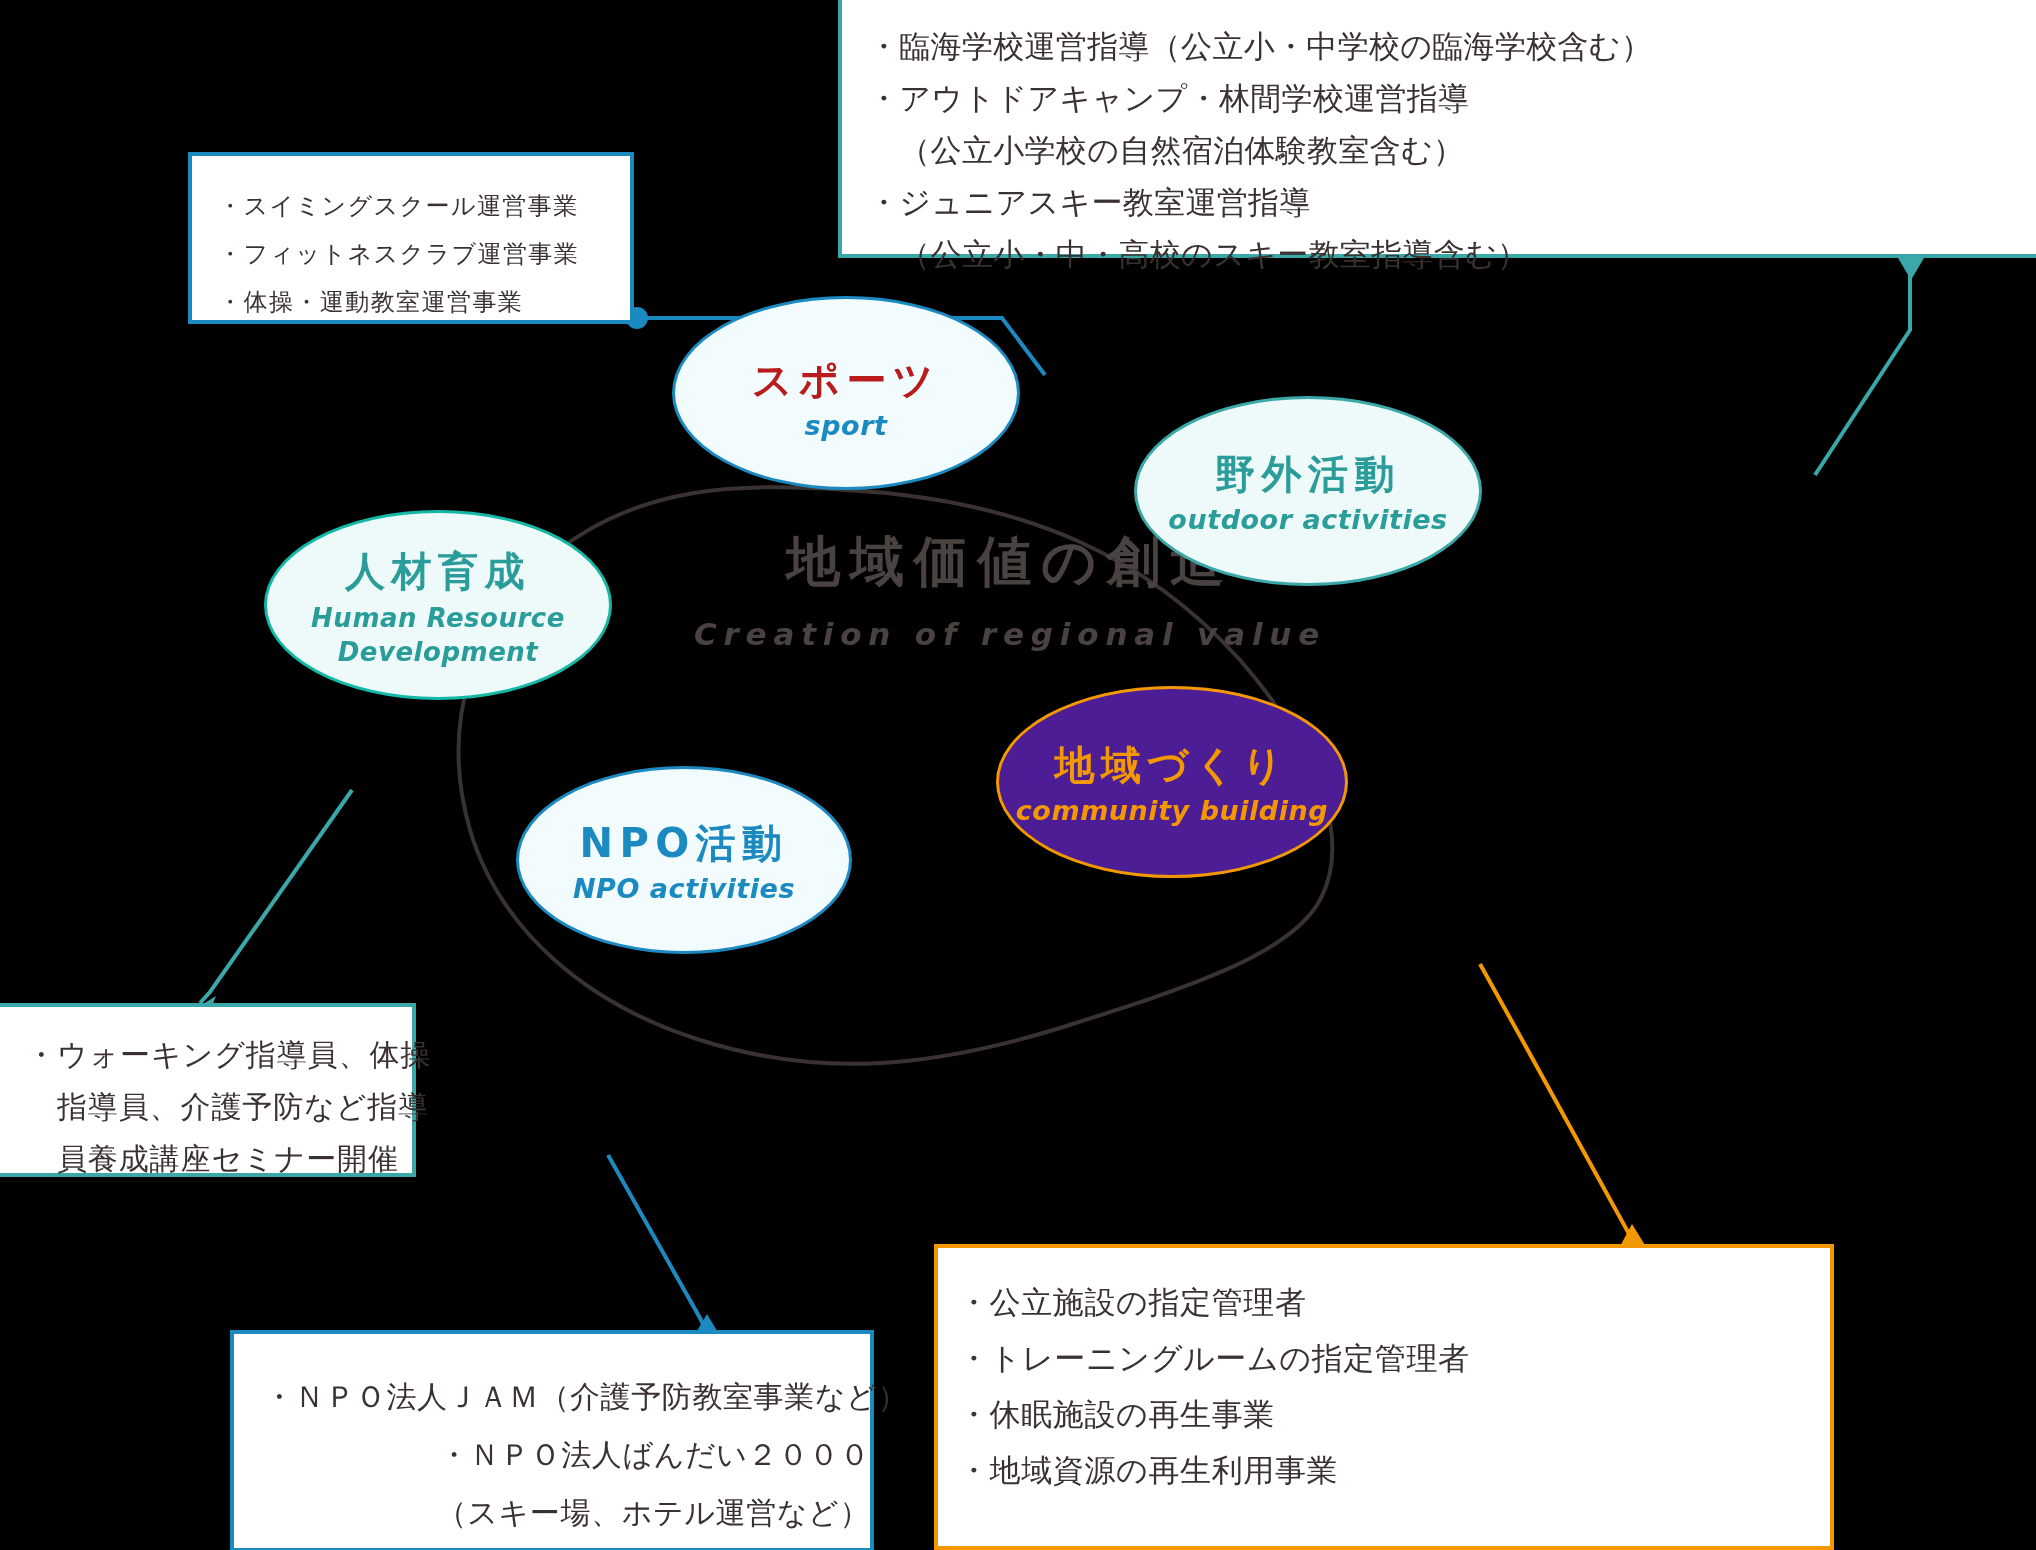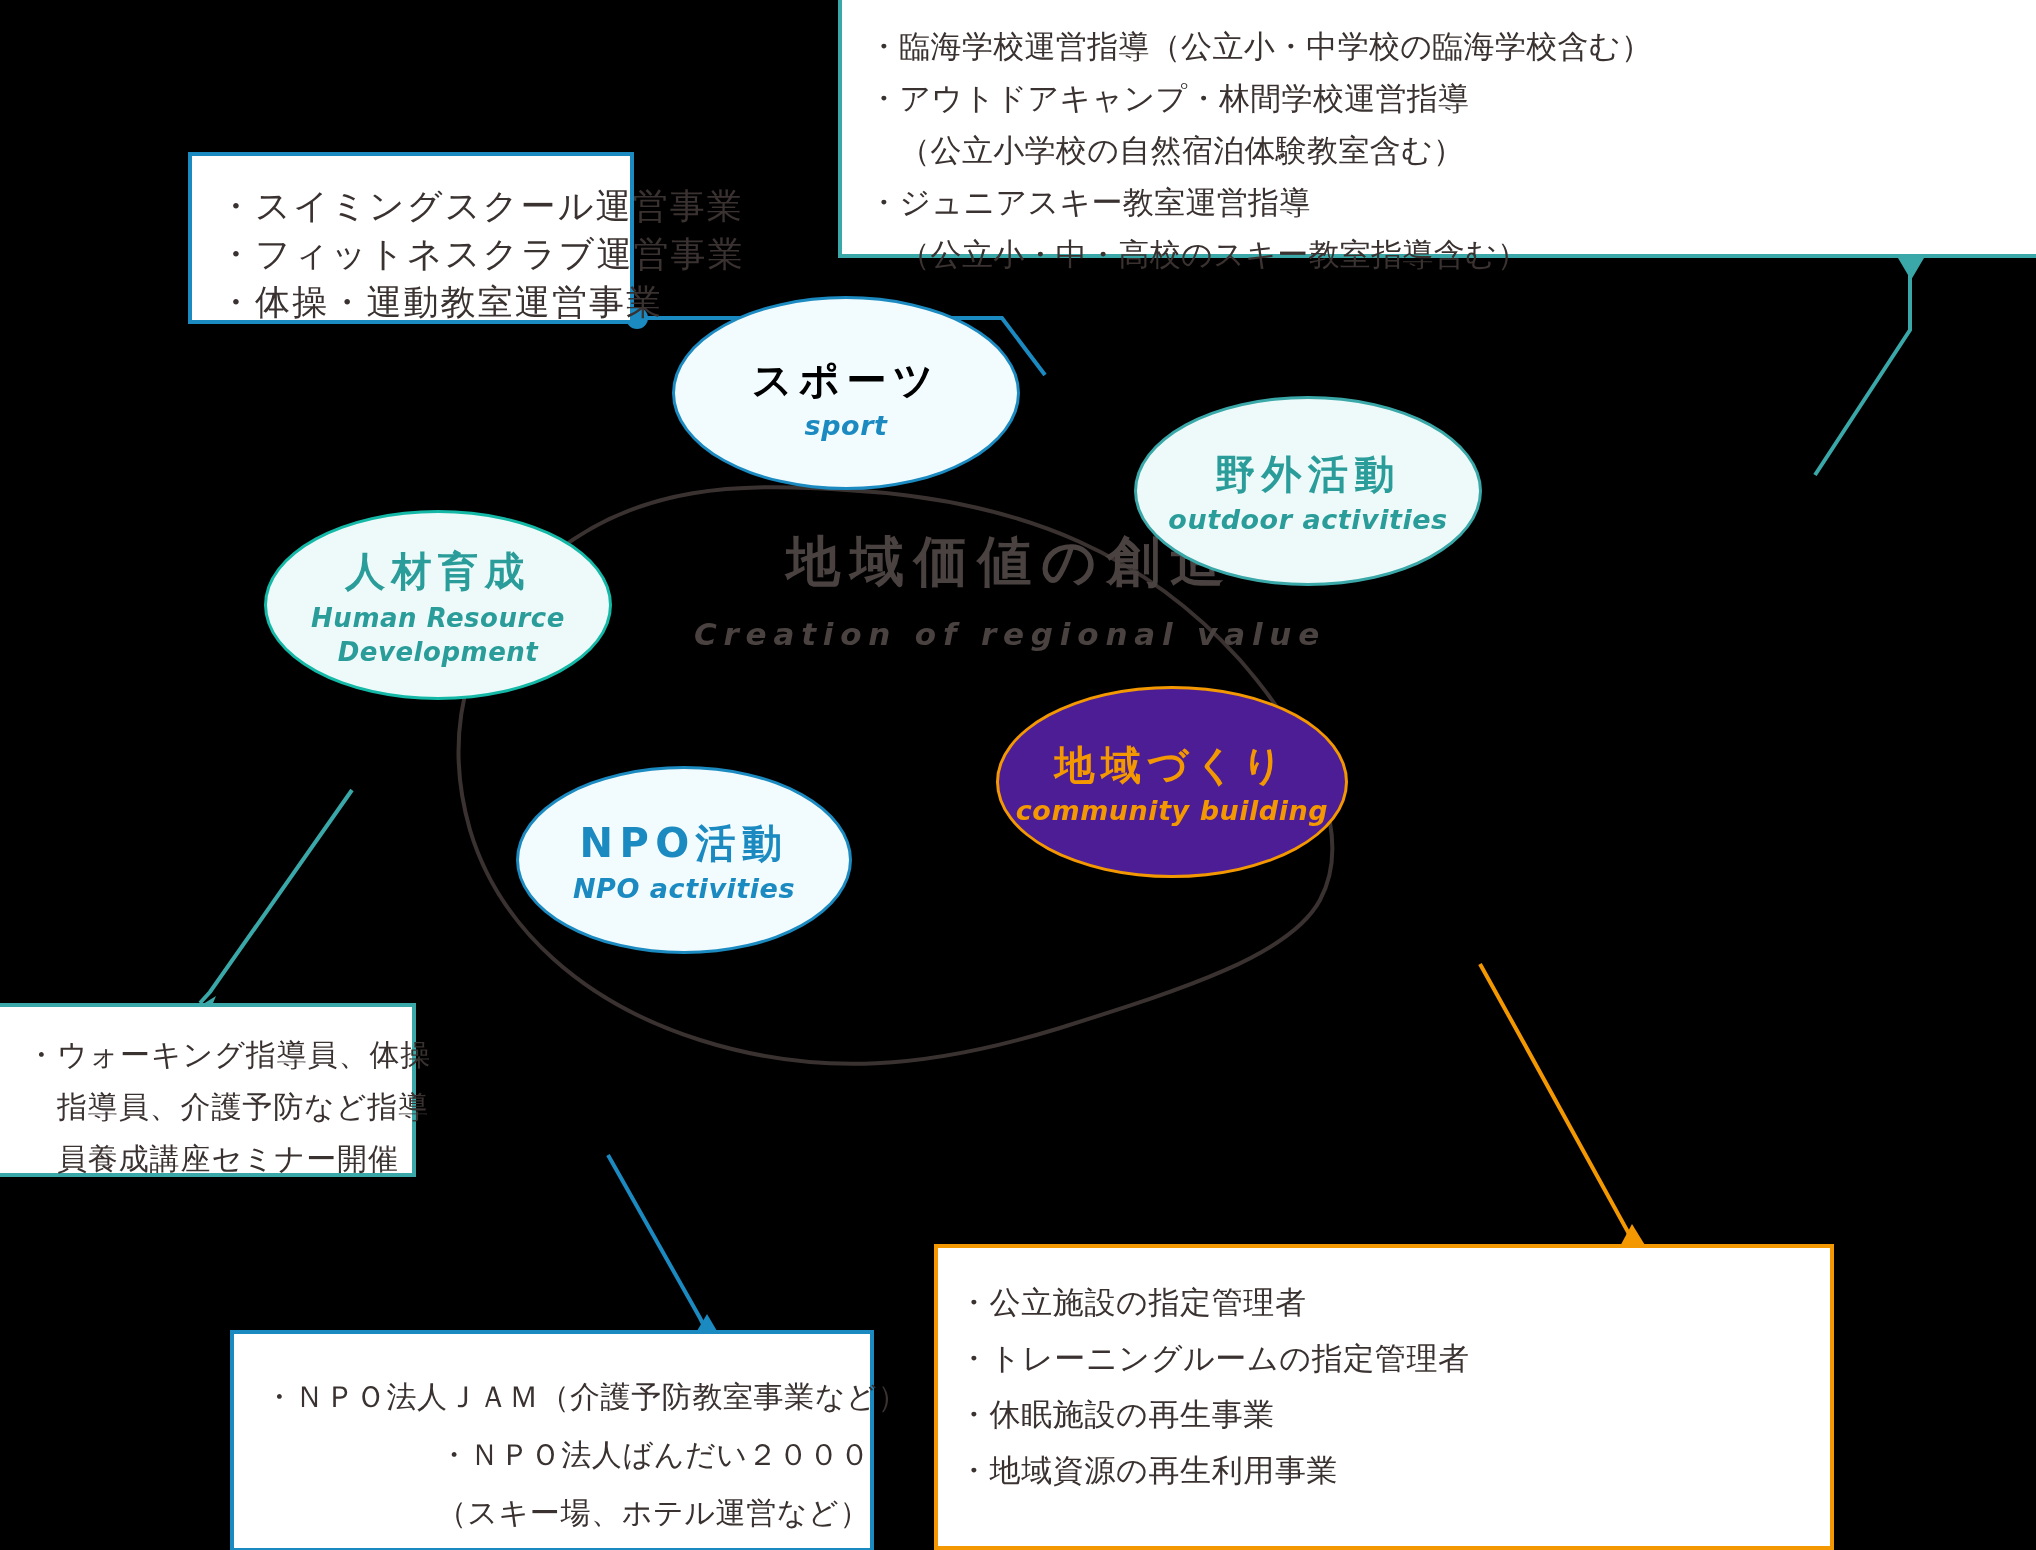--- a/index.html
+++ b/index.html
@@ -11,21 +11,21 @@
   
   .box{position:absolute;background:#fff;box-sizing:border-box;
        color:#3a3230;letter-spacing:.02em;}
   .box .ln{white-space:pre;}
   .b-blue{border:4px solid #1b8ac0;}
   .b-teal{border:4px solid #3aa8a8;}
   .b-orng{border:4px solid #f39800;}
 
   
   #box-sports{left:188px;top:152px;width:446px;height:172px;padding:26px 0 0 26px;}
-  #box-sports .ln{font-size:35px;line-height:48px;letter-spacing:.06em;}
+  #box-sports .ln{font-size:24px;line-height:48px;letter-spacing:.06em;}
 
   
   #box-outdoor{left:838px;top:-4px;width:1202px;height:262px;padding:20px 0 0 26px;}
   #box-outdoor .ln{font-size:31px;line-height:52px;letter-spacing:.01em;}
 
   
   #box-hr{left:-4px;top:1003px;width:420px;height:174px;padding:22px 0 0 26px;}
   #box-hr .ln{font-size:30px;line-height:52px;letter-spacing:.03em;}
 
   
@@ -38,21 +38,21 @@
 
   
   .node{position:absolute;display:flex;flex-direction:column;
         align-items:center;justify-content:center;text-align:center;
         border-radius:50%;box-sizing:border-box;}
   .node .jp{font-weight:700;letter-spacing:.16em;white-space:nowrap;}
   .node .en{font-style:italic;font-weight:700;letter-spacing:.02em;white-space:nowrap;}
 
   #node-sport{left:672px;top:296px;width:348px;height:194px;
       background:#f2fbfe;border:3px solid #1b8ac0;}
-  #node-sport .jp{font-size:40px;color:#000000;margin-top:8px;}
+  #node-sport .jp{font-size:40px;color:#b91c1c;margin-top:8px;}
   #node-sport .en{font-size:27px;color:#1b8ac0;margin-top:2px;}
 
   #node-outdoor{left:1134px;top:396px;width:348px;height:190px;
       background:#eefaf9;border:3px solid #3aa8a8;text-align:center;}
   #node-outdoor .jp{font-size:40px;color:#2a9d9a;}
   #node-outdoor .en{font-size:27px;color:#2a9d9a;margin-top:2px;}
 
   #node-hr{left:264px;top:510px;width:348px;height:190px;
       background:#eefaf9;border:3px solid #14b8a6;justify-content:center;}
   #node-hr .jp{font-size:40px;color:#2a9d9a;}

